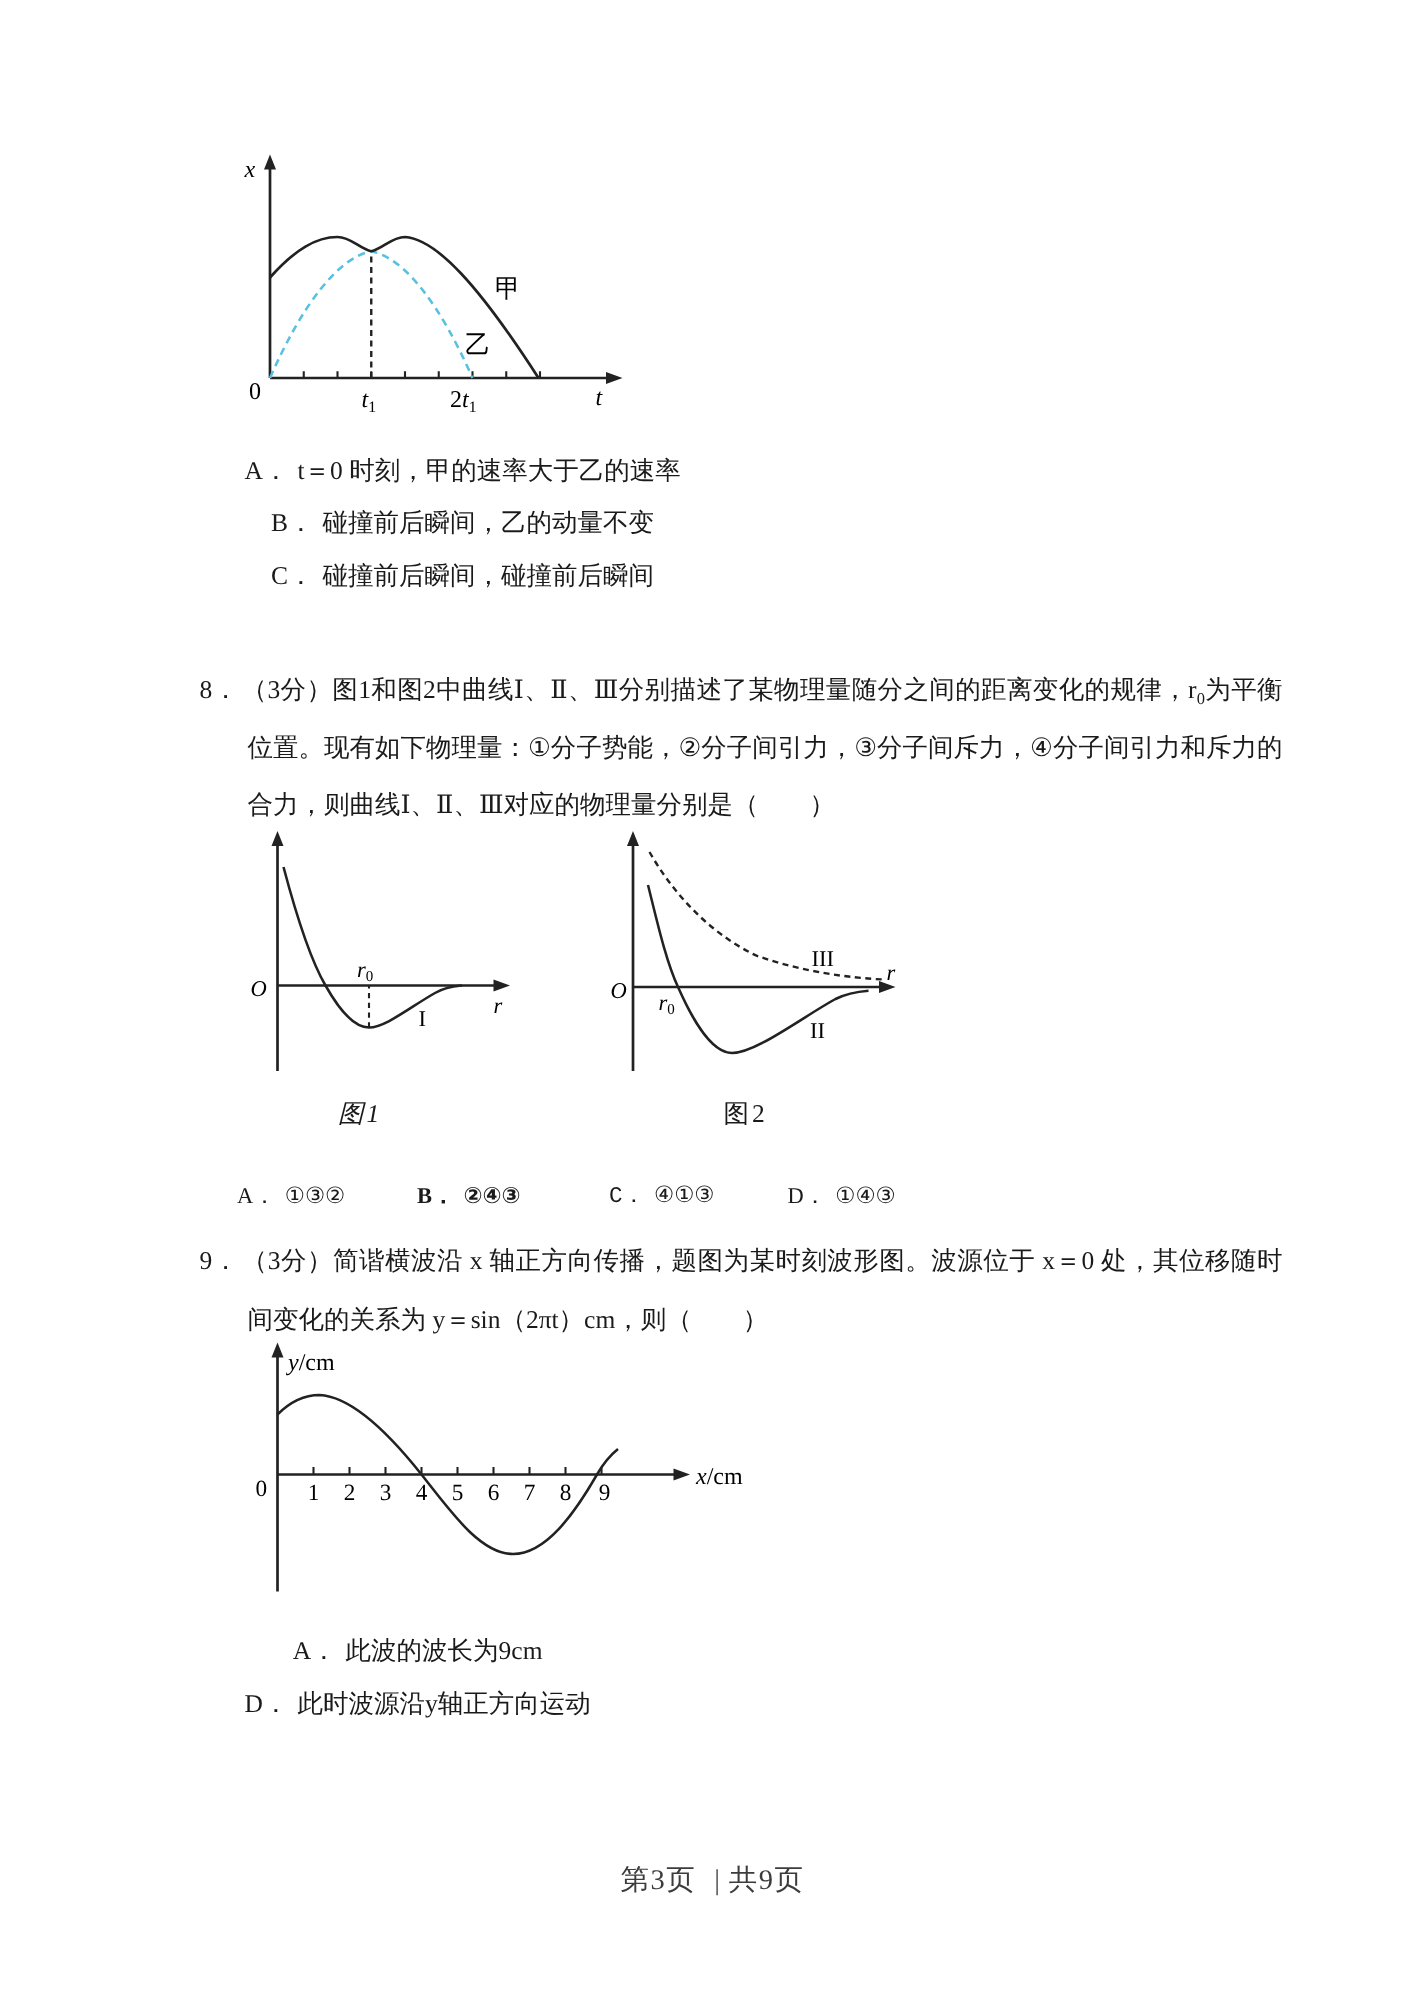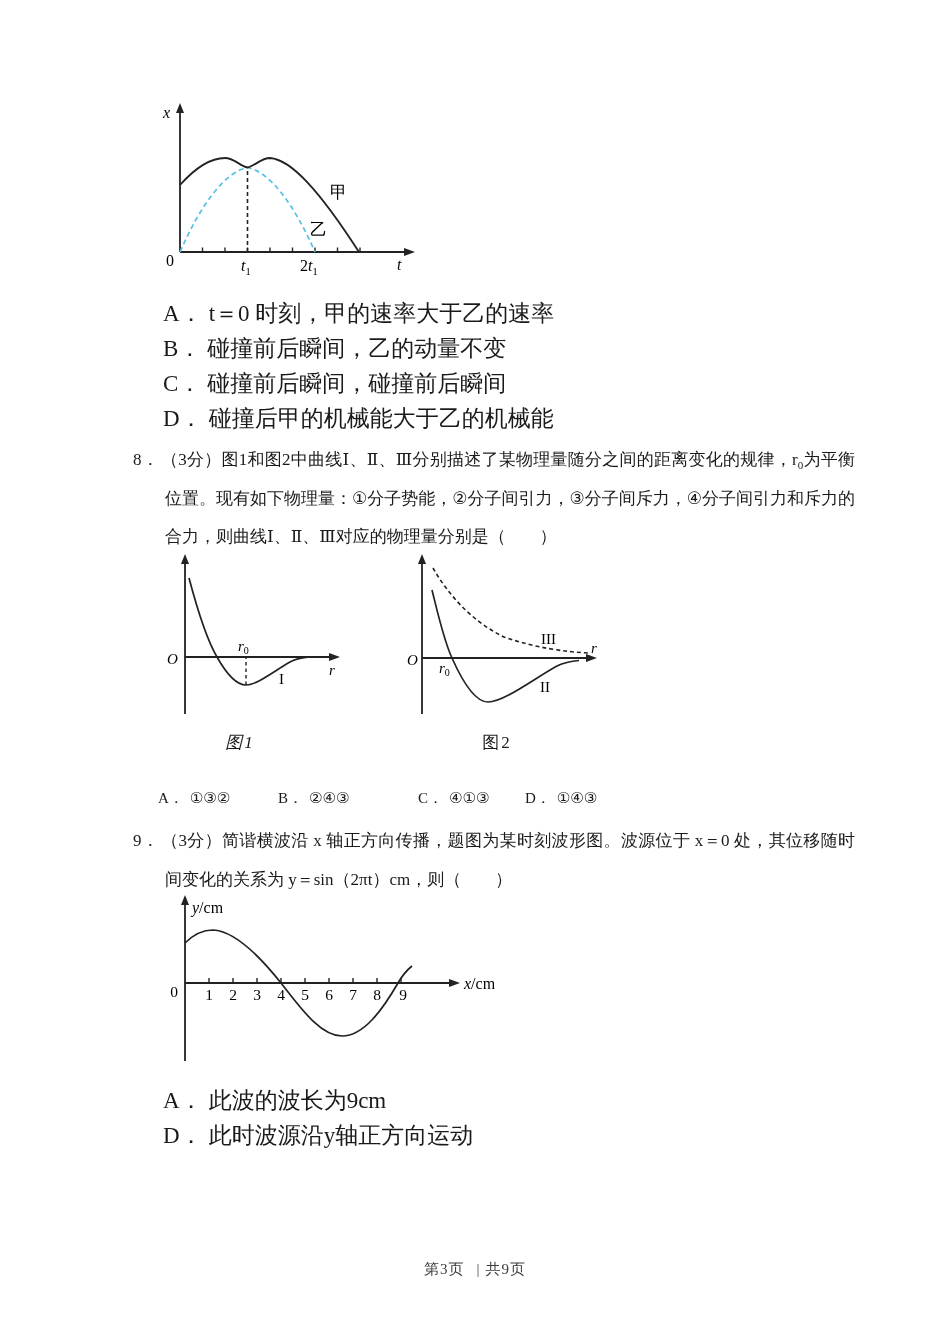--- a/index.html
+++ b/index.html
@@ -2,32 +2,32 @@
 <html><head>
 <meta charset="utf-8">
 <style>
   html,body{margin:0;padding:0;}
   body{
     width:950px;height:1344px;background:#ffffff;position:relative;overflow:hidden;
     font-family:"Liberation Serif","DejaVu Serif","DejaVu Sans",serif;
     color:#1a1a1a;
   }
   .abs{position:absolute;}
-  .opt-line{font-size:23px;line-height:35px;white-space:nowrap;}
+  .opt-line{font-size:17px;line-height:35px;white-space:nowrap;text-align:center;}
   .opt-label{margin-right:6px;}
   .para{
     font-size:17px;line-height:38.5px;text-align:justify;
     padding-left:32px;text-indent:-32px;
   }
   .q-num{margin-right:2px;}
   sub.sm{font-size:11px;line-height:0;}
   .caption{font-size:17px;text-align:center;letter-spacing:2px;}
   .opt-inline{font-size:15px;line-height:30px;white-space:nowrap;}
   .footer{
-    width:950px;text-align:center;font-size:15px;color:#3c3c3c;letter-spacing:1px;margin-top:20px;
+    width:950px;text-align:center;font-size:19px;color:#3c3c3c;letter-spacing:1px;
   }
   .footer .sep{margin:0 5px 0 12px;color:#4a4a4a;}
   svg text{font-family:"Liberation Serif","DejaVu Serif",serif;}
   .var{font-style:italic;}
 </style>
 </head>
 <body>
 
 <div class="abs" style="left:155px;top:100px;">
   <svg width="270" height="180" viewBox="0 0 270 180">
@@ -61,21 +61,20 @@
     <text x="242" y="170" font-size="16" class="var"><tspan>t</tspan></text>
     <text x="175" y="98" font-size="17"><tspan>甲</tspan></text>
     <text x="155" y="135" font-size="17"><tspan>乙</tspan></text>
   </svg>
 </div>
 
 <div class="abs" style="left:163px;top:296px;">
   <div class="opt-line"><span class="opt-label">A．</span><span>t＝0 时刻，甲的速率大于乙的速率</span></div>
   <div class="opt-line"><span class="opt-label">B．</span><span>碰撞前后瞬间，乙的动量不变</span></div>
   <div class="opt-line"><span class="opt-label">C．</span><span>碰撞前后瞬间，碰撞前后瞬间</span></div>
-  <div class="opt-line"><span class="opt-label">D．</span><span>碰撞后甲的机械能大于乙的机械能</span></div>
 </div>
 
 <div class="abs para" style="left:133px;top:441px;width:690px;">
   <span class="q-num">8．</span><span>（3分）图1和图2中曲线Ⅰ、Ⅱ、Ⅲ分别描述了某物理量随分之间的距离变化的规律，</span><span>r</span><sub class="sm">0</sub><span>为平衡位置。现有如下物理量：①分子势能，②分子间引力，③分子间斥力，④分子间引力和斥力的合力，则曲线Ⅰ、Ⅱ、Ⅲ对应的物理量分别是（　　）</span>
 </div>
 
 <div class="abs" style="left:160px;top:552px;">
   <svg width="200" height="168" viewBox="0 0 200 168">
     <line x1="25" y1="10" x2="25" y2="162" stroke="#222" stroke-width="1.8"></line>
     <path d="M25,2 L21,12 L29,12 Z" fill="#222"></path>
@@ -104,22 +103,22 @@
     <text x="136" y="92" font-size="15"><tspan>III</tspan></text>
     <text x="135" y="140" font-size="15"><tspan>II</tspan></text>
   </svg>
 </div>
 
 <div class="abs caption" style="left:150px;top:731px;width:180px;font-style:italic;"><span>图1</span></div>
 <div class="abs caption" style="left:407px;top:731px;width:180px;"><span>图2</span></div>
 
 <div>
   <div class="abs opt-inline" style="left:158px;top:783px;"><span class="opt-label">A．</span><span>①③②</span></div>
-  <div class="abs opt-inline" style="left:278px;top:783px;"><span class="opt-label">B．</span><span>②④③</span></div>
-  <div class="abs opt-inline" style="left:418px;top:783px;"><span class="opt-label">C．</span><span>④①③</span></div>
+  <div class="abs opt-inline" style="left:278px;top:783px;font-weight:bold;"><span class="opt-label">B．</span><span>②④③</span></div>
+  <div class="abs opt-inline" style="left:406px;top:783px;font-family:Liberation Mono, monospace;"><span class="opt-label">C．</span><span>④①③</span></div>
   <div class="abs opt-inline" style="left:525px;top:783px;"><span class="opt-label">D．</span><span>①④③</span></div>
 </div>
 
 <div class="abs para" style="left:133px;top:822px;width:690px;">
   <span class="q-num">9．</span><span>（3分）简谐横波沿 x 轴正方向传播，题图为某时刻波形图。波源位于 x＝0 处，其位移随时间变化的关系为 y＝sin（2πt）cm，则（　　）</span>
 </div>
 
 <div class="abs" style="left:150px;top:893px;">
   <svg width="360" height="175" viewBox="0 0 360 175">
     <line x1="35" y1="10" x2="35" y2="168" stroke="#222" stroke-width="1.8"></line>

